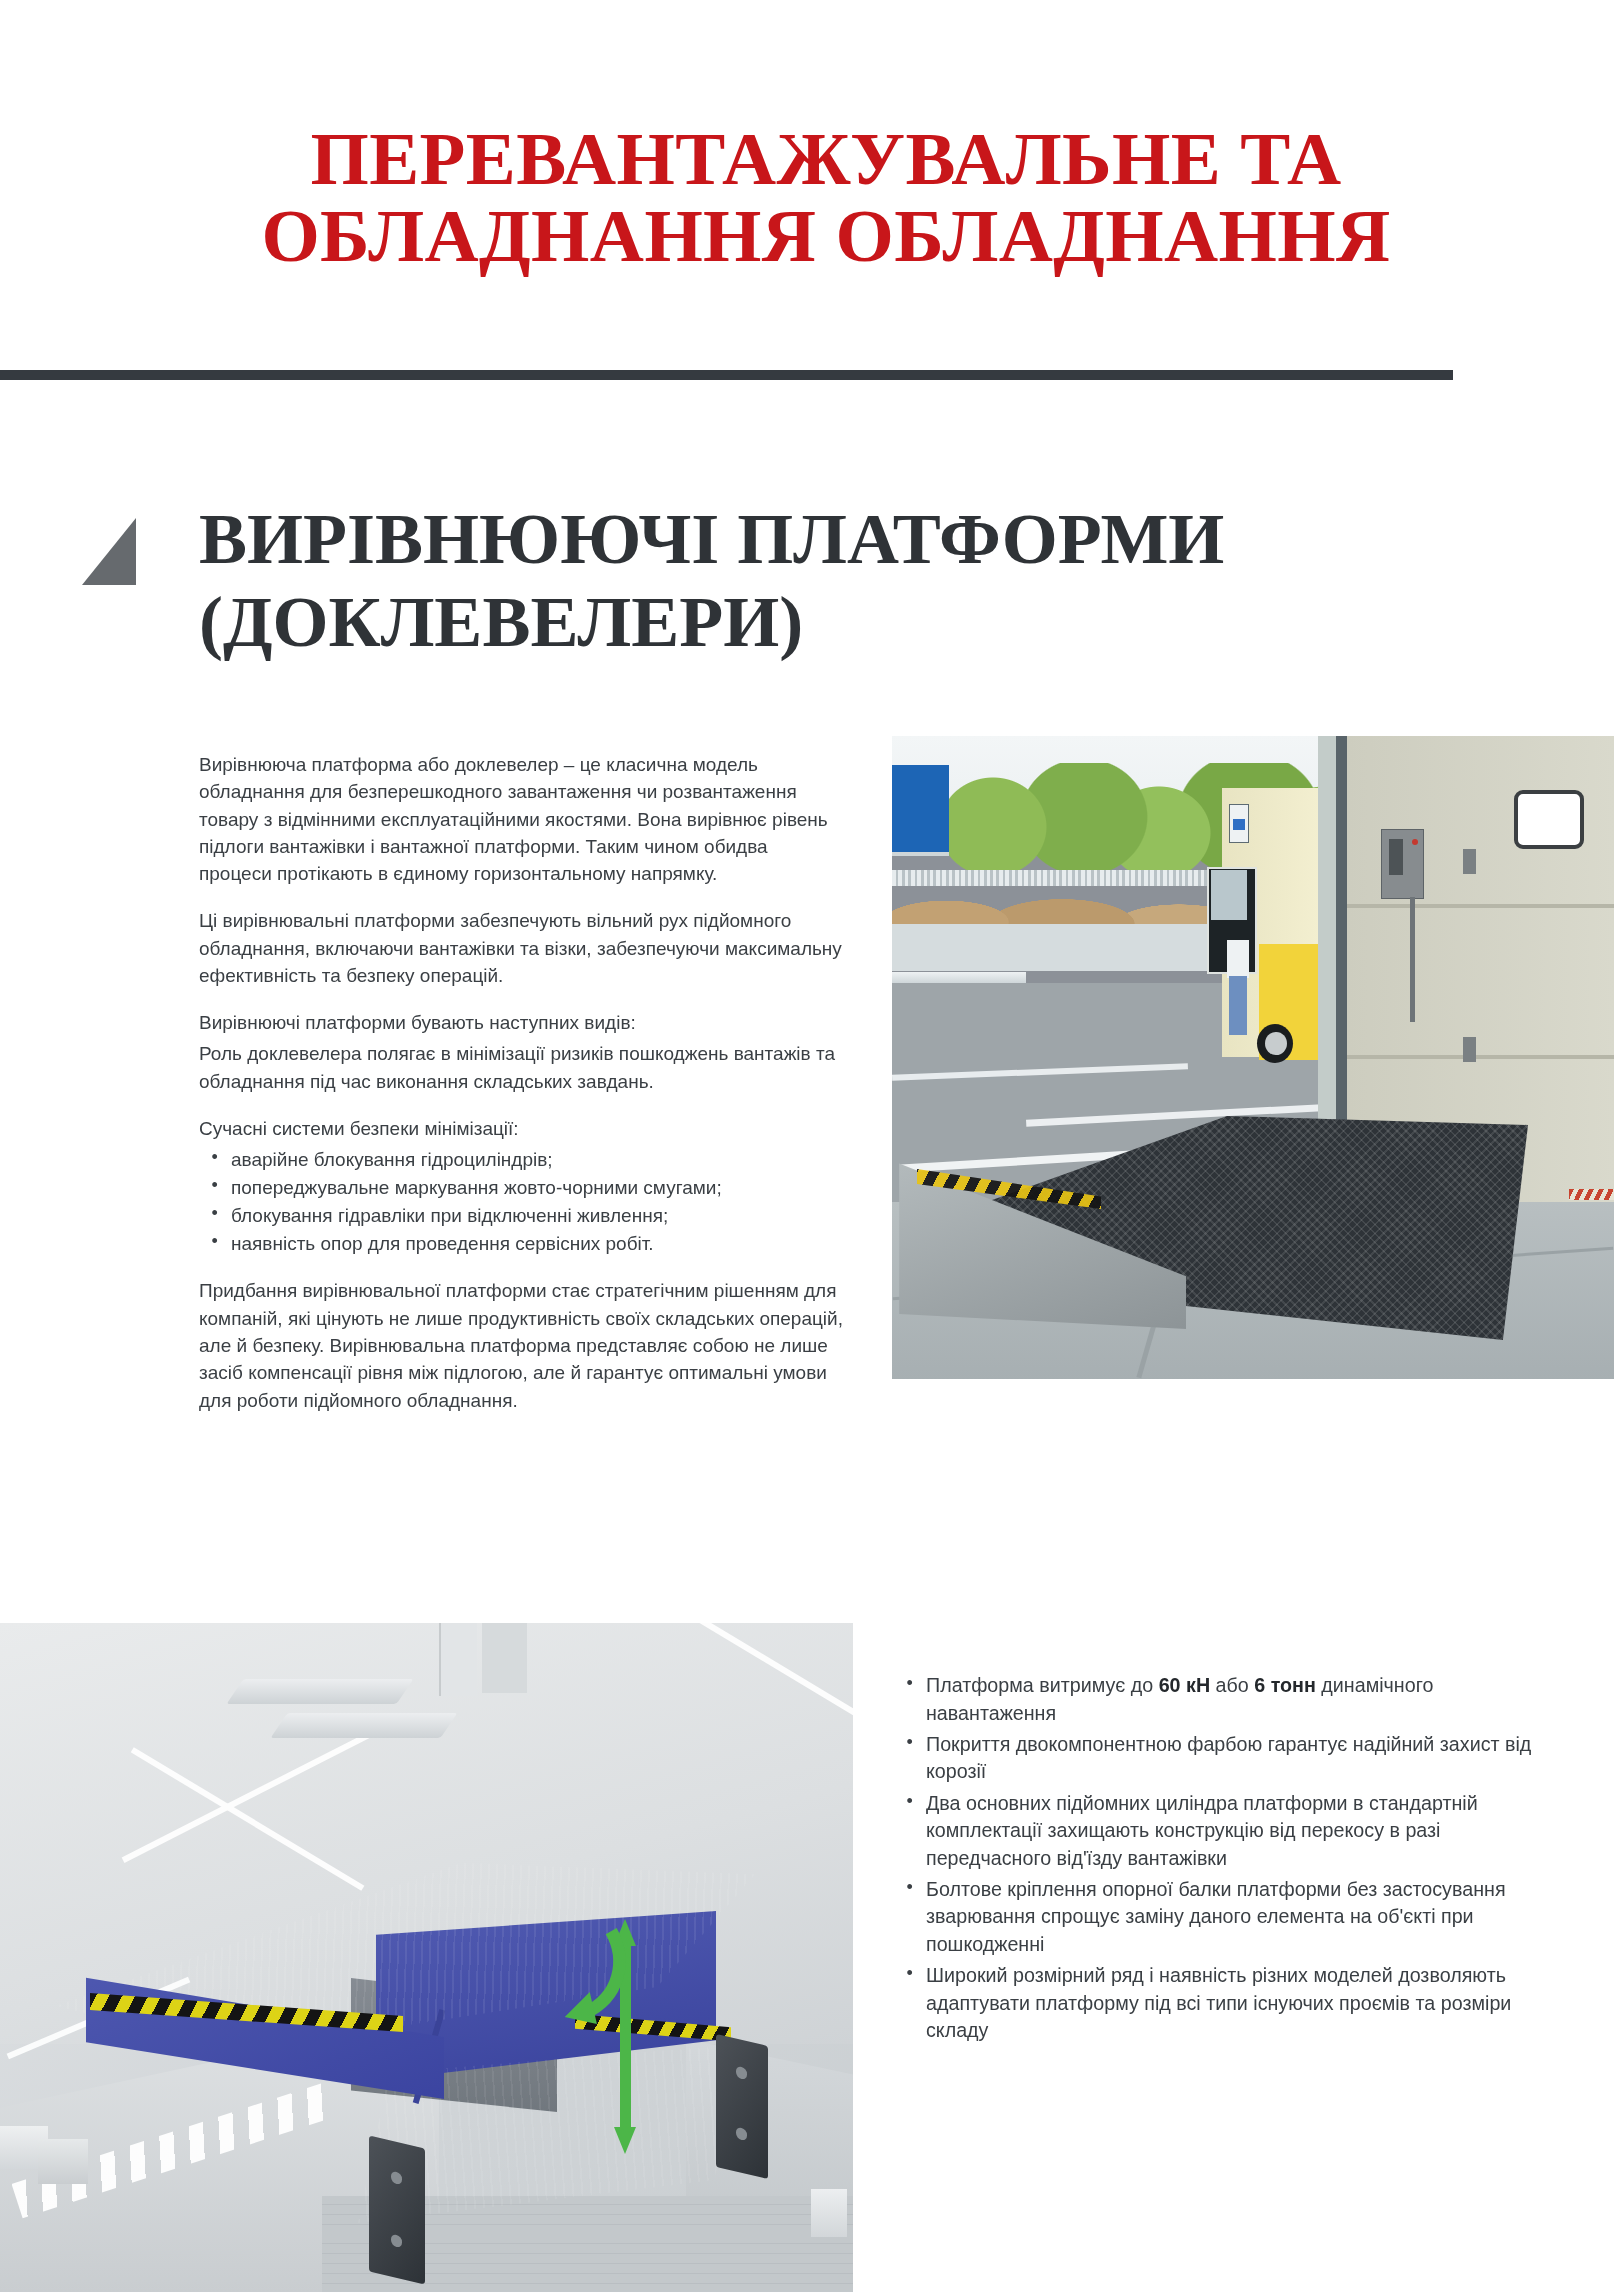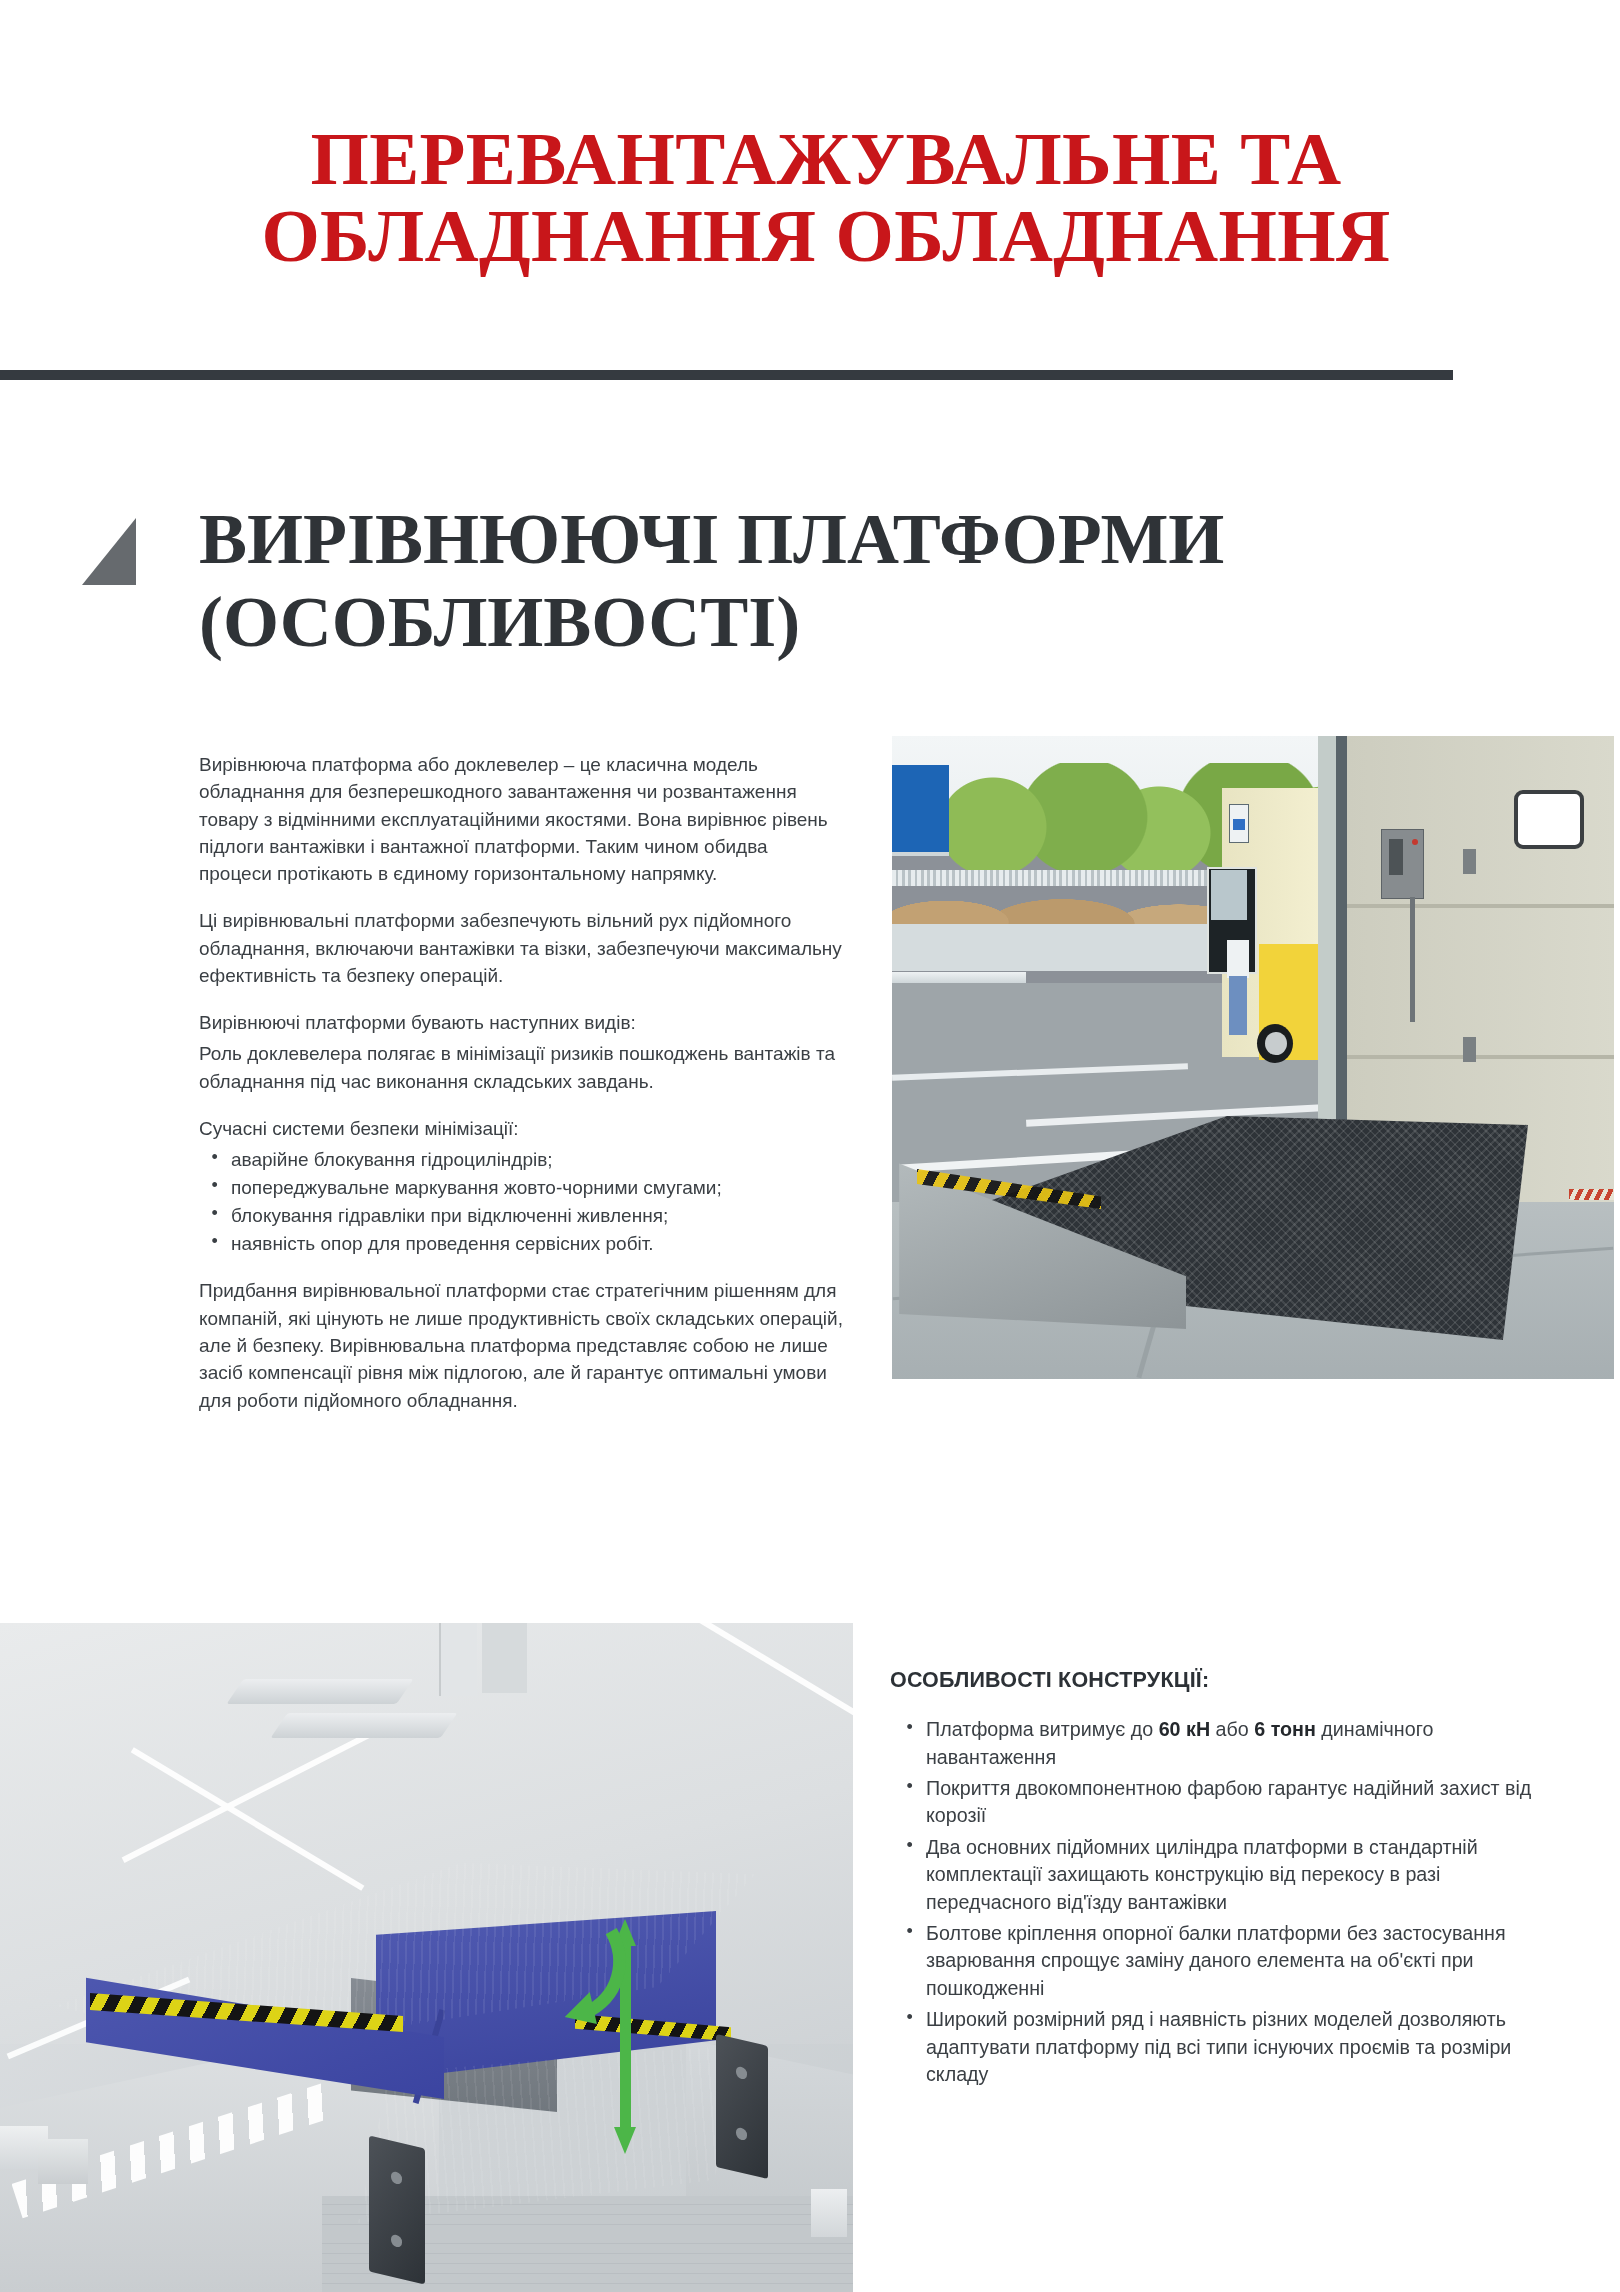--- a/index.html
+++ b/index.html
@@ -369,21 +369,21 @@
     </h1>
   </div>
   <div class="header-rule"></div>
 
   <div class="section-title-row">
     <div class="tri-marker">
         <div class="tri"></div>
       </div>
     <div class="section-title">
       <span class="ln">ВИРІВНЮЮЧІ ПЛАТФОРМИ</span>
-      <span class="ln">(ОСОБЛИВОСТІ)</span>
+      <span class="ln">(ДОКЛЕВЕЛЕРИ)</span>
     </div>
   </div>
 
   <div class="body-col">
     <p>Вирівнююча платформа або доклевелер – це класична модель обладнання для безперешкодного завантаження чи розвантаження товару з відмінними експлуатаційними якостями. Вона вирівнює рівень підлоги вантажівки і вантажної платформи. Таким чином обидва процеси протікають в єдиному горизонтальному напрямку.</p>
     <p>Ці вирівнювальні платформи забезпечують вільний рух підйомного обладнання, включаючи вантажівки та візки, забезпечуючи максимальну ефективність та безпеку операцій.</p>
     <p class="tight">Вирівнюючі платформи бувають наступних видів:</p>
     <p>Роль доклевелера полягає в мінімізації ризиків пошкоджень вантажів та обладнання під час виконання складських завдань.</p>
     <p class="tight">Сучасні системи безпеки мінімізації:</p>
     <ul>
@@ -491,21 +491,20 @@
         <polygon points="62,76 34,104 70,112" fill="#4cb648"></polygon>
       </svg>
     </div>
 
     <div class="rn rn-box1"></div>
     <div class="rn rn-box2"></div>
     <div class="rn rn-prop-r"></div>
   </div>
 
   <div class="features">
-    <h3>ОСОБЛИВОСТІ КОНСТРУКЦІЇ:</h3>
     <ul>
       <li>
         <span>Платформа витримує до </span><b>60 кН</b><span> або </span><b>6 тонн</b><span> динамічного навантаження</span>
       </li>
       <li>Покриття двокомпонентною фарбою гарантує надійний захист від корозії</li>
       <li>Два основних підйомних циліндра платформи в стандартній комплектації захищають конструкцію від перекосу в разі передчасного від'їзду вантажівки</li>
       <li>Болтове кріплення опорної балки платформи без застосування зварювання спрощує заміну даного елемента на об'єкті при пошкодженні</li>
       <li>Широкий розмірний ряд і наявність різних моделей дозволяють адаптувати платформу під всі типи існуючих проємів та розміри складу</li>
     </ul>
   </div>

